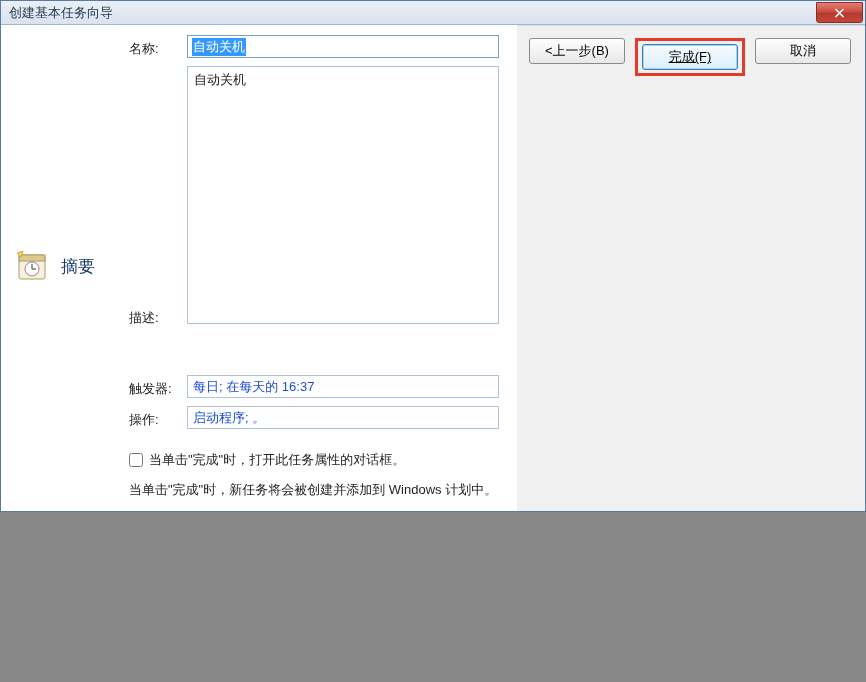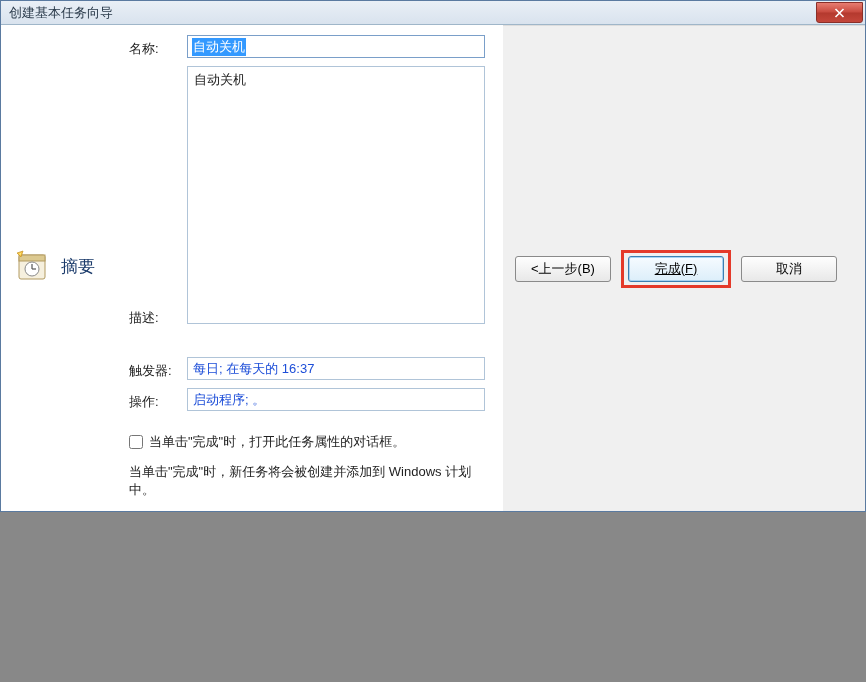--- a/index.html
+++ b/index.html
@@ -163,23 +163,23 @@
       height: 14px;
     }
     .info-text {
       font-size: 13px;
       color: #222;
       margin-top: 2px;
     }
     .footer {
       display: flex;
       justify-content: flex-end;
-      align-items: center;
+      align-items: flex-start;
       gap: 10px;
-      padding: 12px 28px 12px 12px;
+      padding: 12px 14px 12px 12px;
       background: #f0f0f0;
       border-top: 1px solid #ddd;
     }
     .btn {
       min-width: 96px;
       height: 26px;
       border: 1px solid #8a8a8a;
       background: linear-gradient(to bottom, #fefefe 0%, #e8e8e8 100%);
       border-radius: 3px;
       font-family: inherit;

